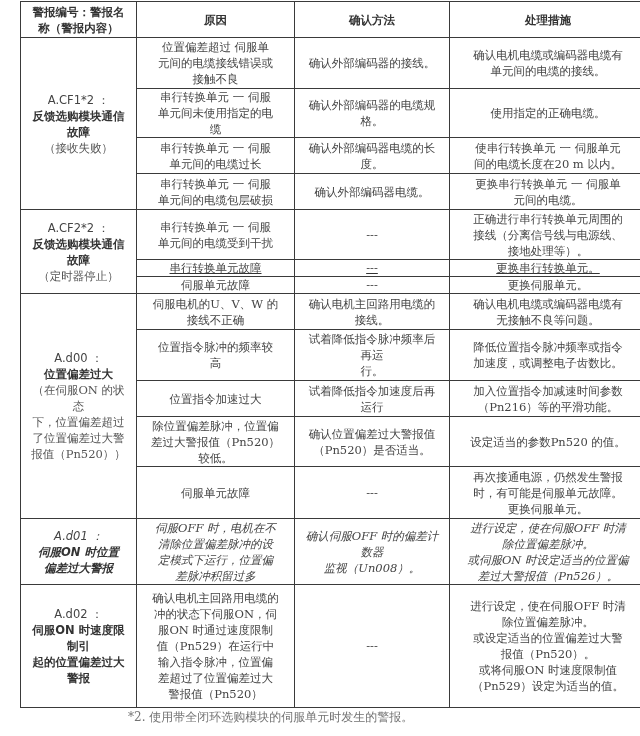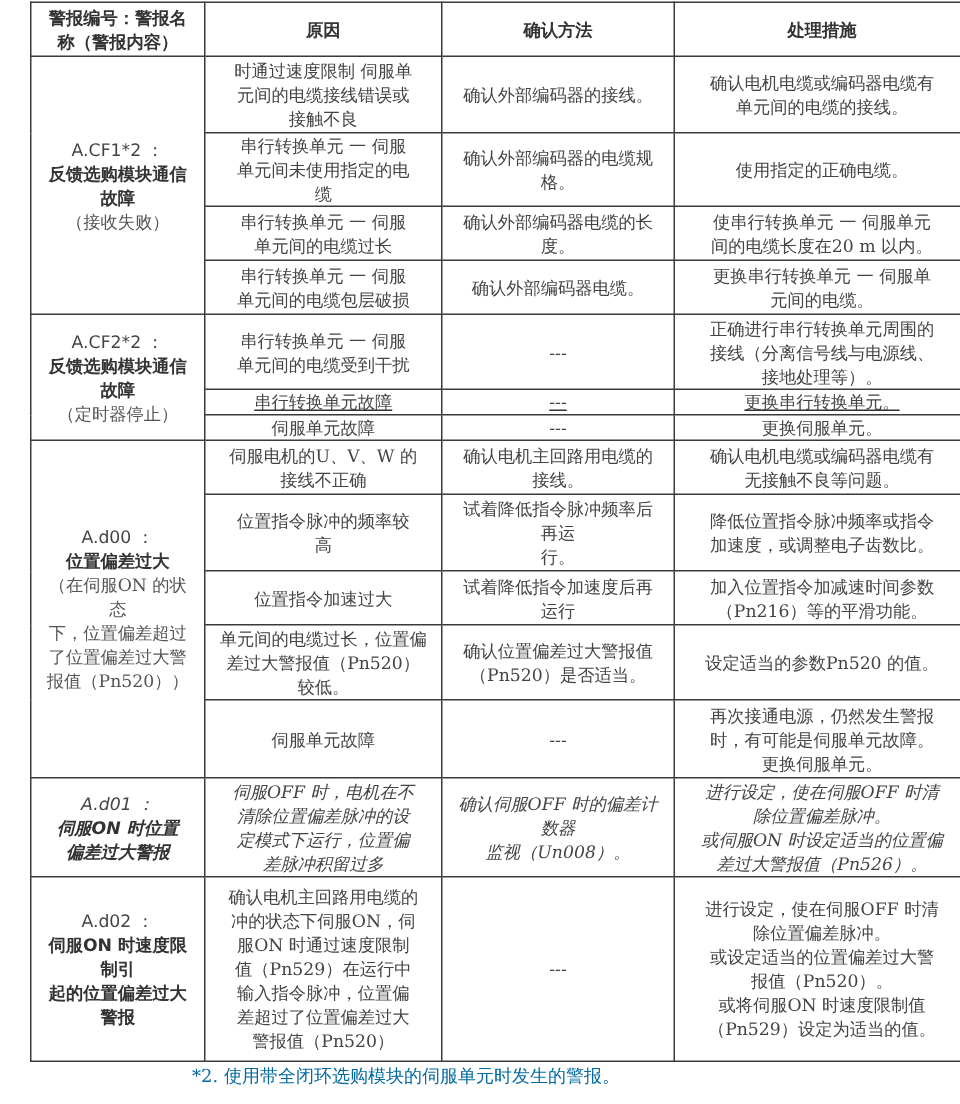--- a/index.html
+++ b/index.html
@@ -7,21 +7,21 @@
          font-family:"DejaVu Serif","Liberation Serif",serif; color:#333; }
   table.alarm { position:absolute; left:20px; top:1px; border-collapse:collapse;
                 width:626px; table-layout:fixed; font-size:11.5px; line-height:16px; }
   table.alarm td, table.alarm th { border:1.5px solid #3a3a3a; text-align:center;
                 vertical-align:middle; padding:0 4px; color:#444; font-weight:normal; }
   table.alarm th { font-family:"DejaVu Sans","Liberation Sans",sans-serif; font-weight:bold; color:#333; font-size:11.5px; }
   .code { font-family:"DejaVu Sans","Liberation Sans",sans-serif; color:#444; }
   .name { font-family:"DejaVu Sans","Liberation Sans",sans-serif; font-weight:bold; color:#333; }
   .content { color:#555; }
   .line { display:block; white-space:nowrap; }
-  .footnote { position:absolute; left:128px; top:709px; font-size:12px; color:#0369a1; }
+  .footnote { position:absolute; left:128px; top:709px; font-size:12px; color:#737373; }
   .watermark { position:absolute; left:535px; top:694px; width:100px; height:10px; font-size:8px; color:#bbb; white-space:nowrap; overflow:hidden; }
 </style>
 </head>
 <body>
 
 <table class="alarm">
   <colgroup>
     <col style="width:116px">
       <col style="width:158px">
       <col style="width:155px">
@@ -40,21 +40,21 @@
   </thead>
   <tbody id="tbody">
       <tr style="height: 51px;">
         <td rowspan="4">
           <span class="line code">A.CF1*2 ：</span>
           <span class="line name">反馈选购模块通信</span>
           <span class="line name">故障</span>
           <span class="line content">（接收失败）</span>
         </td>
         <td>
-          <span class="line">时通过速度限制 伺服单</span>
+          <span class="line">位置偏差超过 伺服单</span>
           <span class="line">元间的电缆接线错误或</span>
           <span class="line">接触不良</span>
         </td>
         <td>
           <span class="line">确认外部编码器的接线。</span>
         </td>
         <td>
           <span class="line">确认电机电缆或编码器电缆有</span>
           <span class="line">单元间的电缆的接线。</span>
         </td>
@@ -188,21 +188,21 @@
           <span class="line">试着降低指令加速度后再</span>
           <span class="line">运行</span>
         </td>
         <td>
           <span class="line">加入位置指令加减速时间参数</span>
           <span class="line">（Pn216）等的平滑功能。</span>
         </td>
       </tr>
       <tr style="height: 50px;">
         <td>
-          <span class="line">单元间的电缆过长，位置偏</span>
+          <span class="line">除位置偏差脉冲，位置偏</span>
           <span class="line">差过大警报值（Pn520）</span>
           <span class="line">较低。</span>
         </td>
         <td>
           <span class="line">确认位置偏差过大警报值</span>
           <span class="line">（Pn520）是否适当。</span>
         </td>
         <td>
           <span class="line">设定适当的参数Pn520 的值。</span>
         </td>

